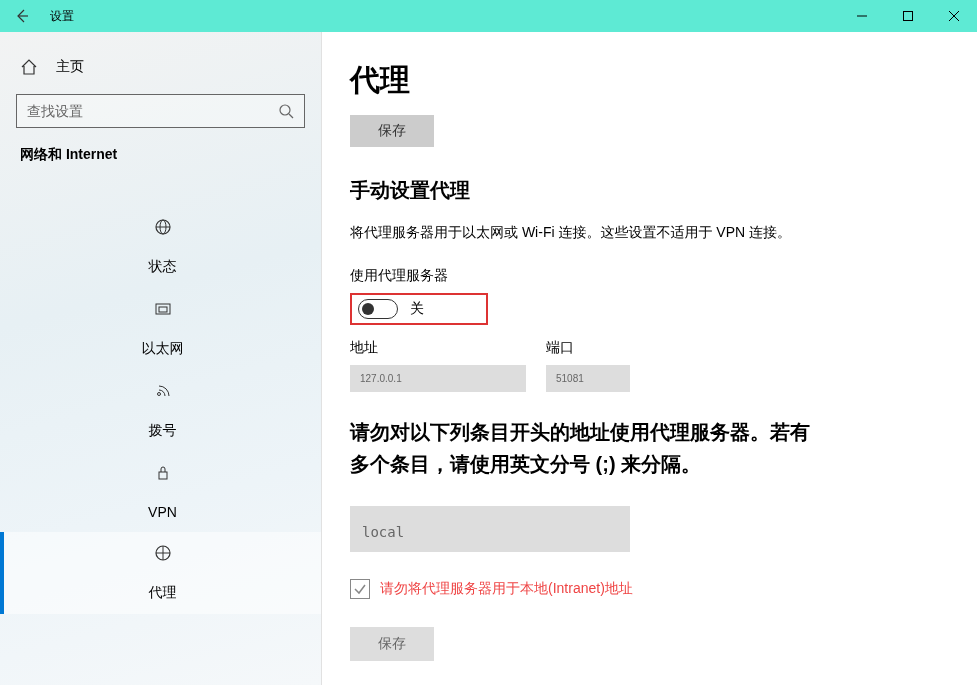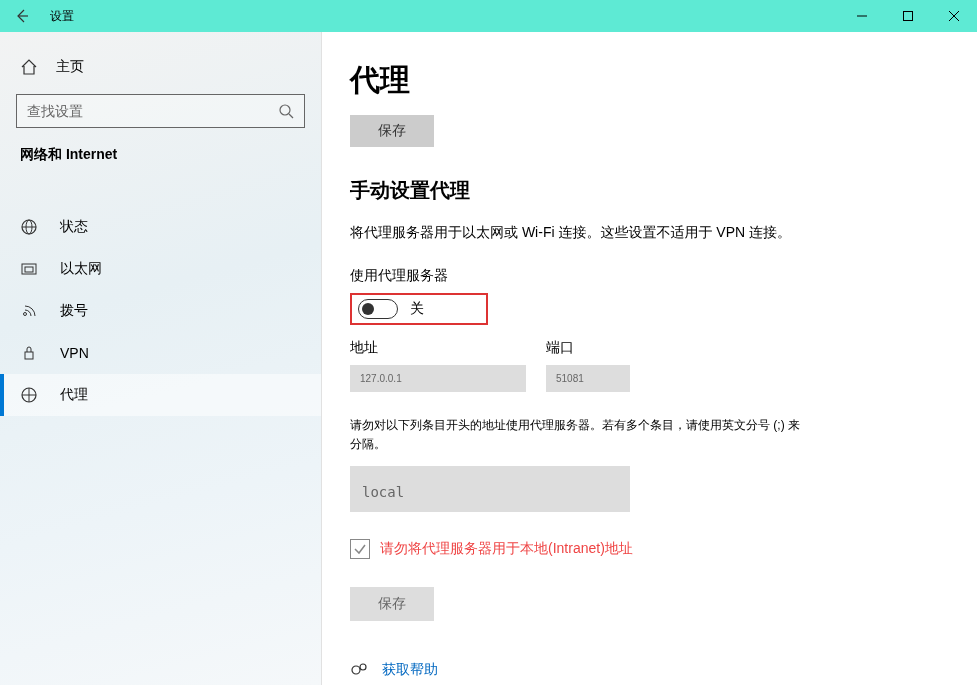--- a/index.html
+++ b/index.html
@@ -60,22 +60,23 @@
       font-size: 14px; outline: none; color: #666;
     }
     .search-box input::placeholder { color: #666; }
     .category-label {
       font-weight: 600; font-size: 14px;
       padding: 0 20px 14px 20px;
     }
     .nav-list { margin-top: 28px; }
     .nav-item {
       display: flex; align-items: center; gap: 22px;
-      padding: 12px 16px; cursor: pointer;
+      padding: 12px 5px; cursor: pointer;
       border-left: 4px solid transparent;
+      flex-direction: column;
     }
     .nav-item.active {
       background: rgba(255,255,255,0.5);
       border-left: 4px solid #0078d4;
     }
     .nav-item .icon-slot {
       width: 18px; height: 18px;
       display: flex; align-items: center; justify-content: center;
     }
     .nav-item .nav-label { font-size: 14px; }
@@ -119,21 +120,21 @@
     .addr-row { display: flex; gap: 20px; margin-bottom: 24px; }
     .addr-col { display: flex; flex-direction: column; }
     .addr-col input {
       background: #ddd; border: none;
       padding: 8px 10px; font-size: 10px;
       color: #666;
     }
     .addr-col input::placeholder { color: #666; }
     .addr-input { width: 176px; }
     .port-input { width: 84px; }
-    .bypass-desc { font-size: 12px; line-height: 1.6; margin-bottom: 12px; max-width: 460px; }
+    .bypass-desc { font-size: 20px; line-height: 1.6; margin-bottom: 26px; max-width: 460px; font-weight: bold; }
     .bypass-box {
       width: 280px; height: 46px;
       background: #ddd; border: none;
       padding: 18px 12px; font-size: 14px;
       color: #666; resize: none;
     }
     .checkbox-row {
       display: flex; align-items: center; gap: 10px;
       margin-top: 24px; margin-bottom: 28px;
     }

